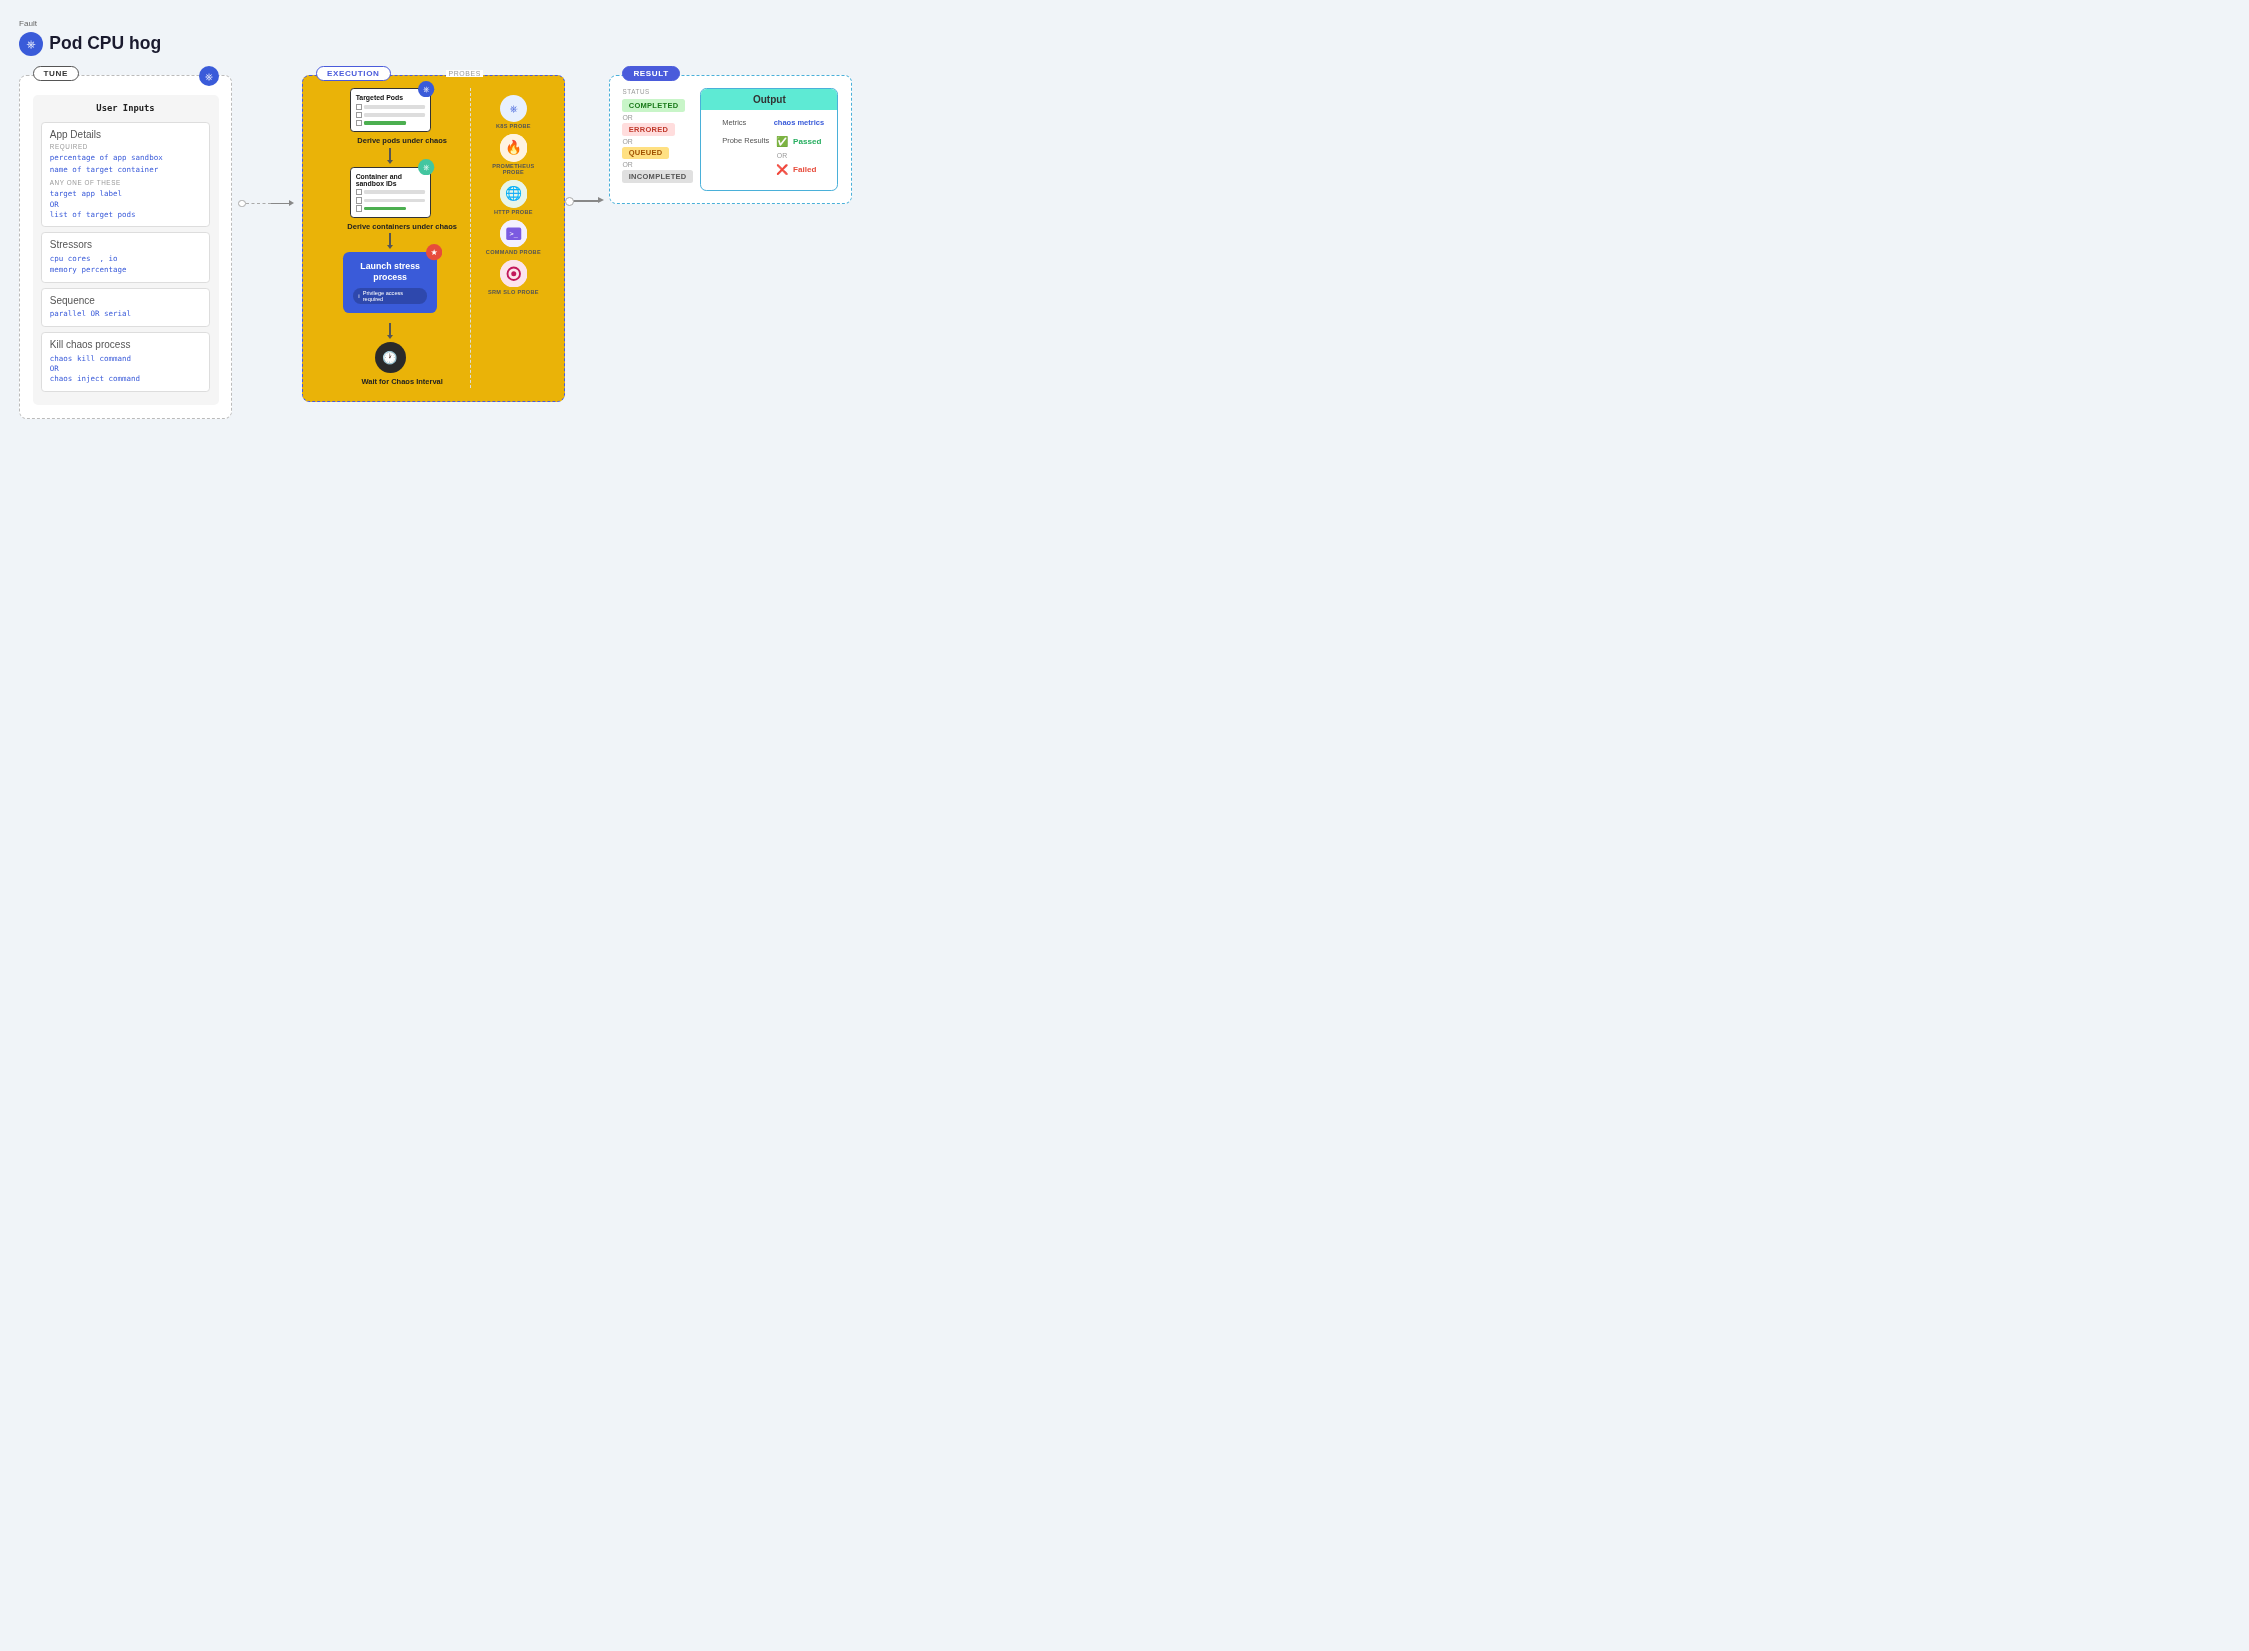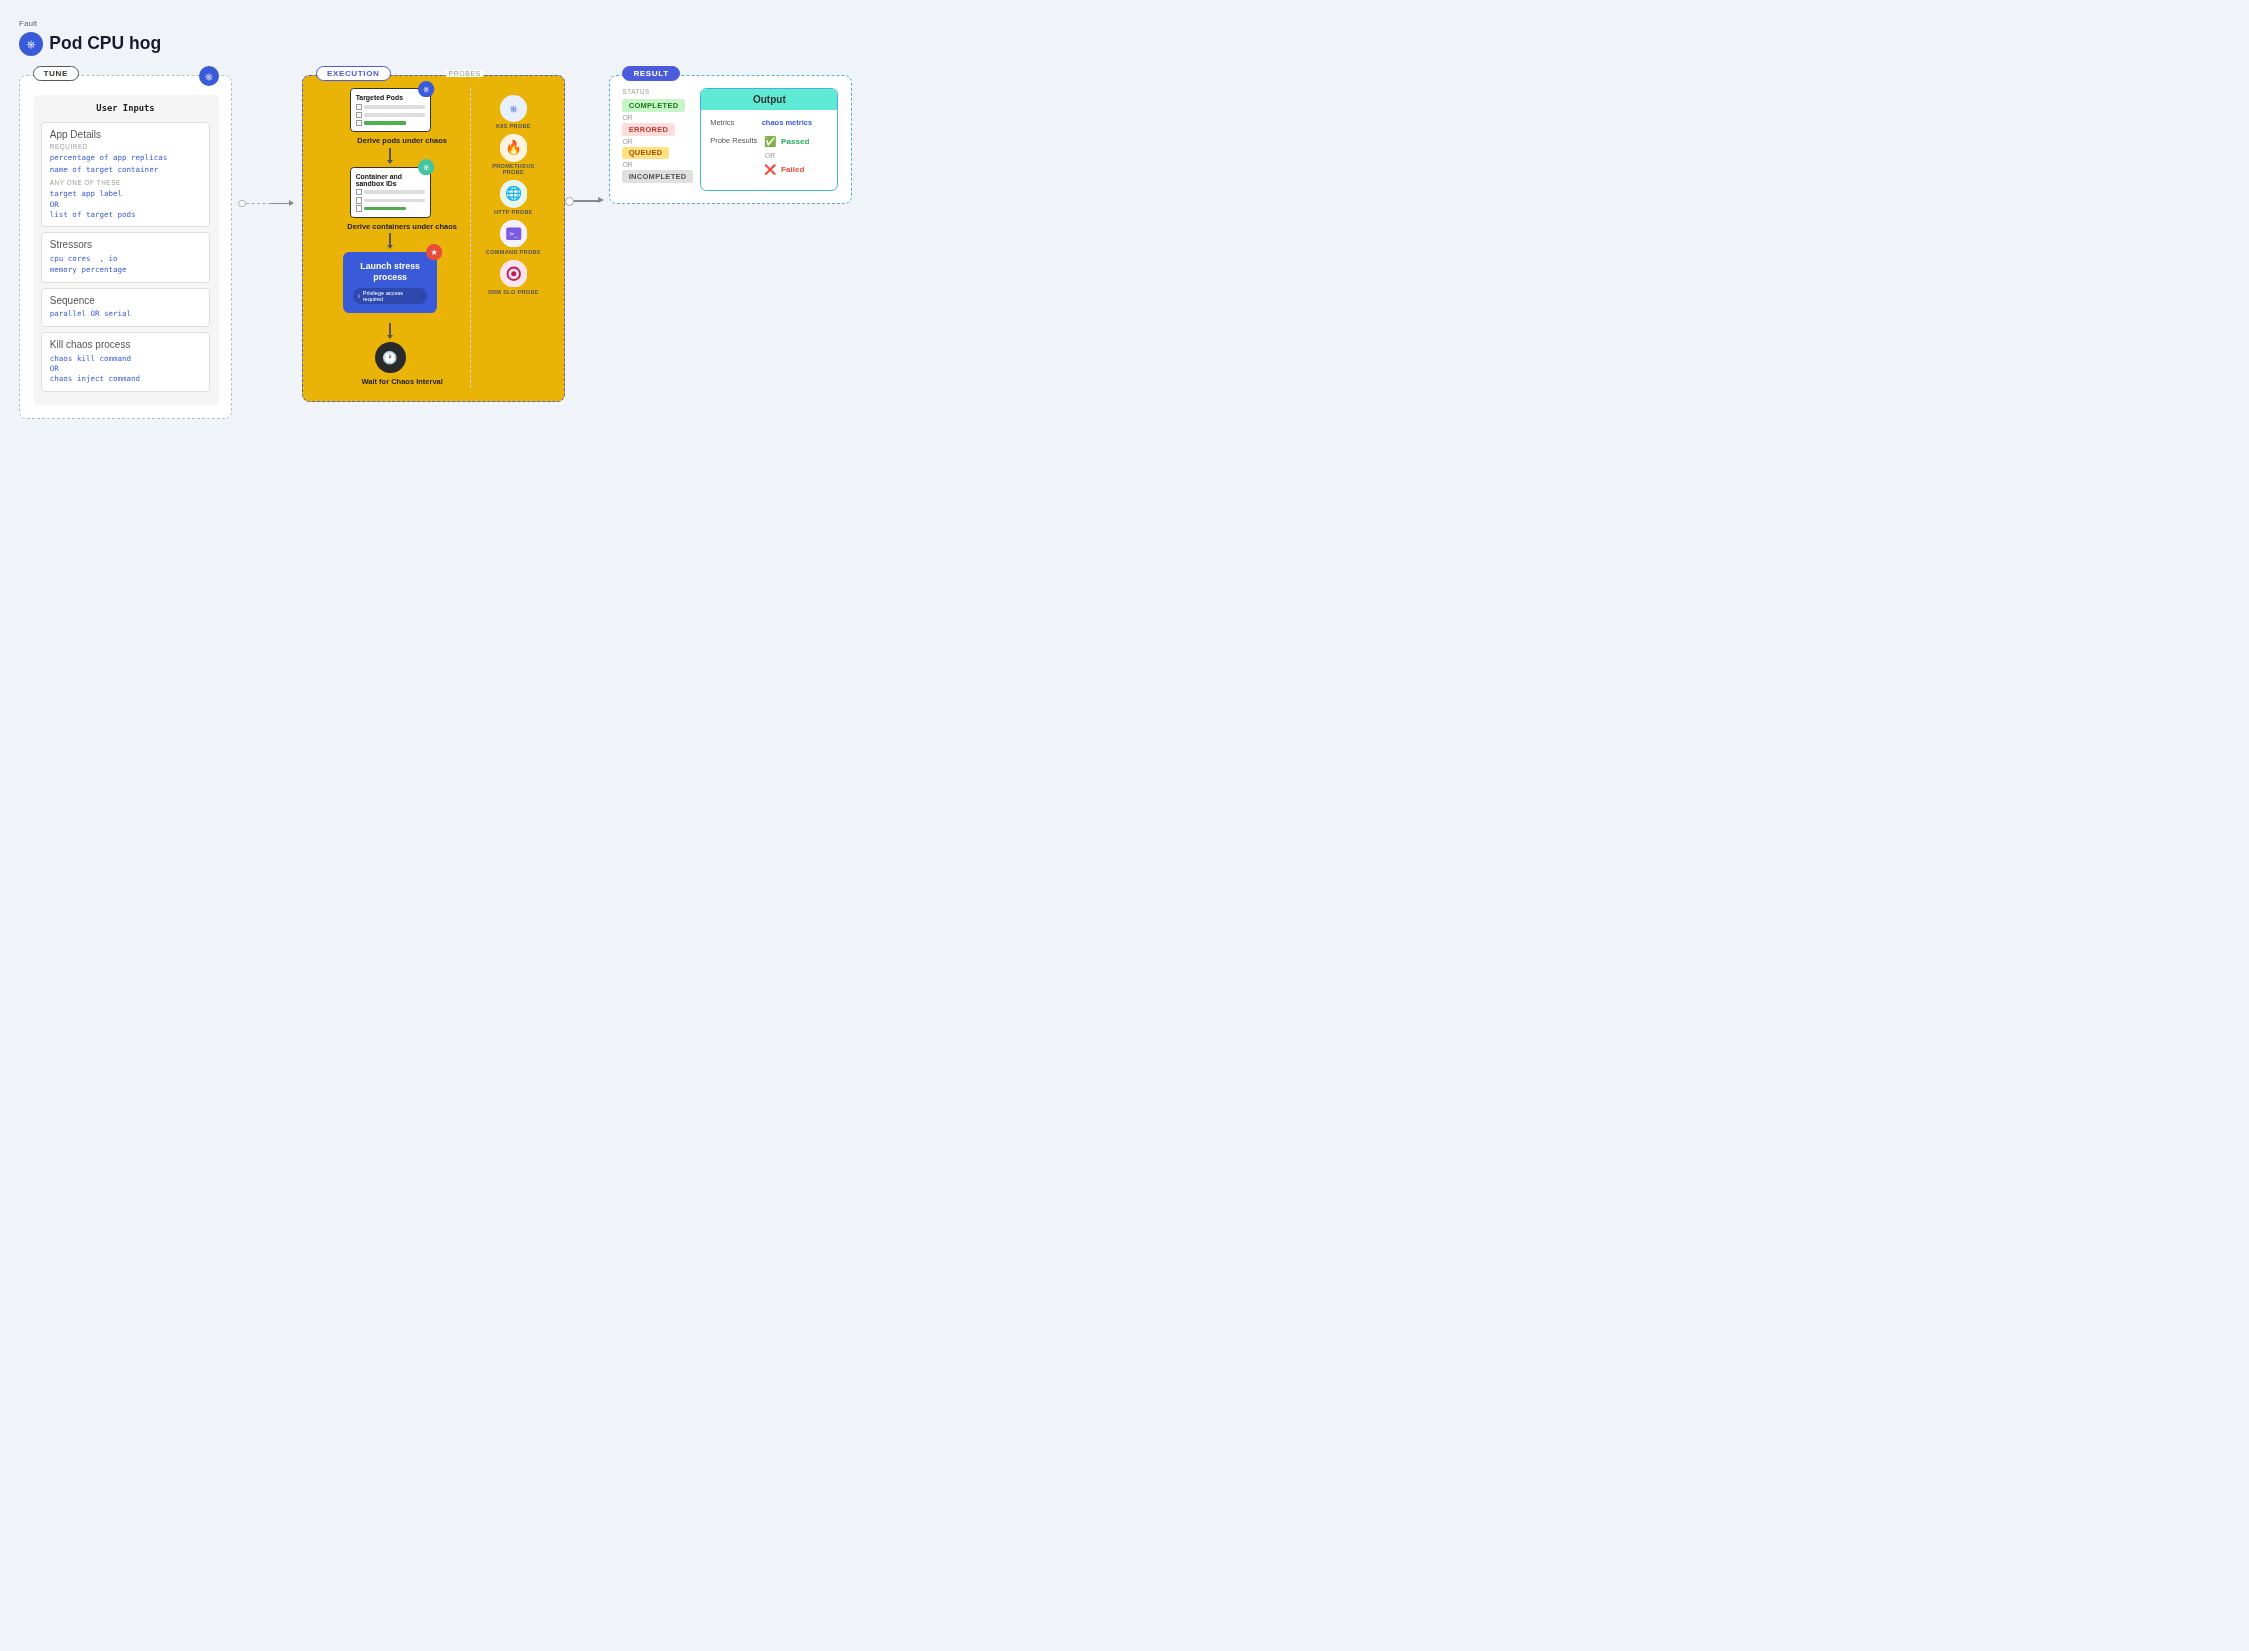--- a/index.html
+++ b/index.html
@@ -458,20 +458,21 @@
       align-items: flex-start;
       gap: 7.5px;
       margin-bottom: 7.5px;
     }
 
     .output-row-label {
       font-size: 7.5px;
       color: #555;
       min-width: 44px;
       line-height: 1.4;
+      margin-left: 12px;
     }
 
     .output-row-value {
       font-size: 7.5px;
       color: #3a5bd9;
       font-weight: 600;
     }
 
     .probe-result-item {
       display: flex;
@@ -571,21 +572,21 @@
         <text x="16" y="22" text-anchor="middle" font-size="16" fill="white">⎈</text>
       </svg>
     </div>
 
     <div class="user-inputs-card">
       <div class="user-inputs-title">User Inputs</div>
 
       <div class="input-row">
         <div class="input-row-label">App Details</div>
         <div class="input-required">REQUIRED</div>
-        <div class="input-value">percentage of app replicas</div>
+        <div class="input-value">percentage of app sandbox</div>
         <div class="input-value">name of target container</div>
         <div class="input-any-of">ANY ONE OF THESE</div>
         <div class="input-value">target app label</div>
         <div class="or-text">OR</div>
         <div class="input-value">list of target pods</div>
       </div>
 
       <div class="input-row">
         <div class="input-row-label">Stressors</div>
         <div class="input-value">cpu cores &nbsp;, io<br>memory percentage</div>

